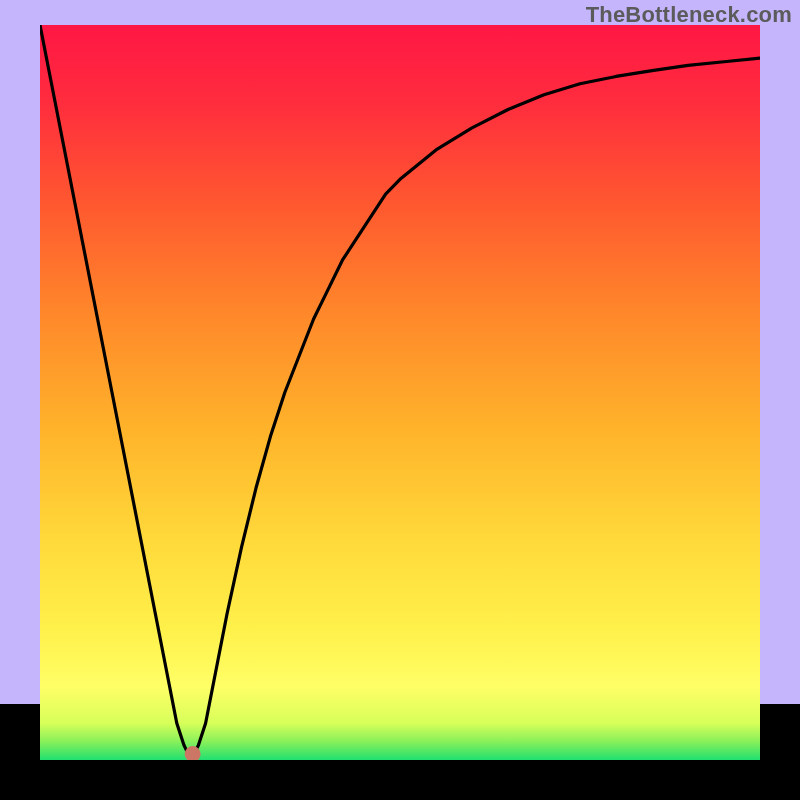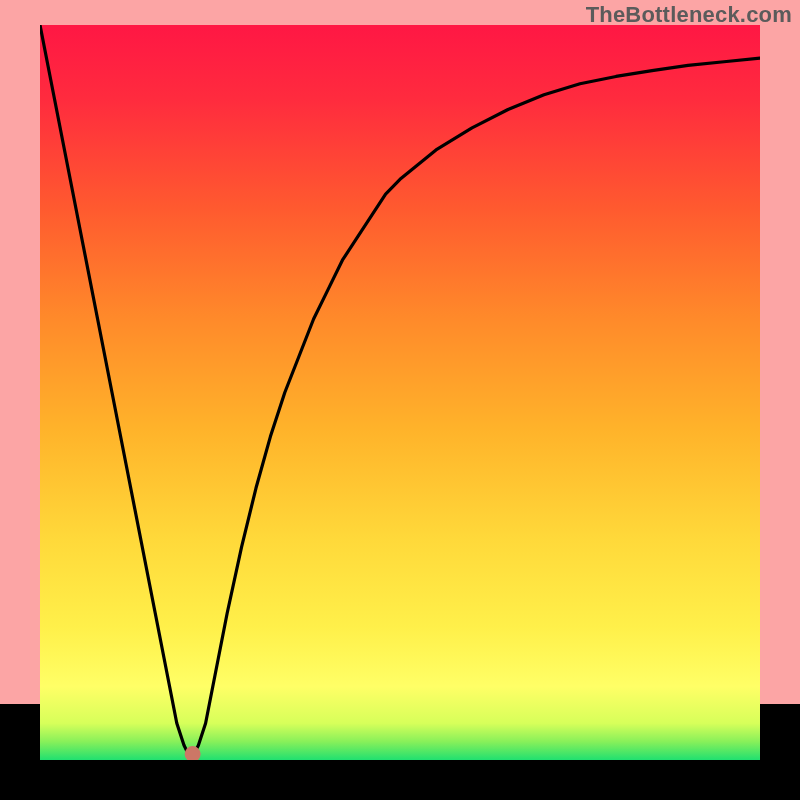--- a/index.html
+++ b/index.html
@@ -8,21 +8,21 @@
     width: 800px;
     height: 800px;
     overflow: hidden;
     background: #000;
     font-family: Arial, Helvetica, sans-serif;
   }
   .frame {
     position: relative;
     width: 800px;
     height: 704px;
-    background: #fca5a5;
+    background: #c4b5fd;
   }
   .watermark {
     position: absolute;
     top: 2px;
     right: 8px;
     font-size: 22px;
     font-weight: 600;
     color: #5b5b5b;
     letter-spacing: 0.2px;
     z-index: 10;

